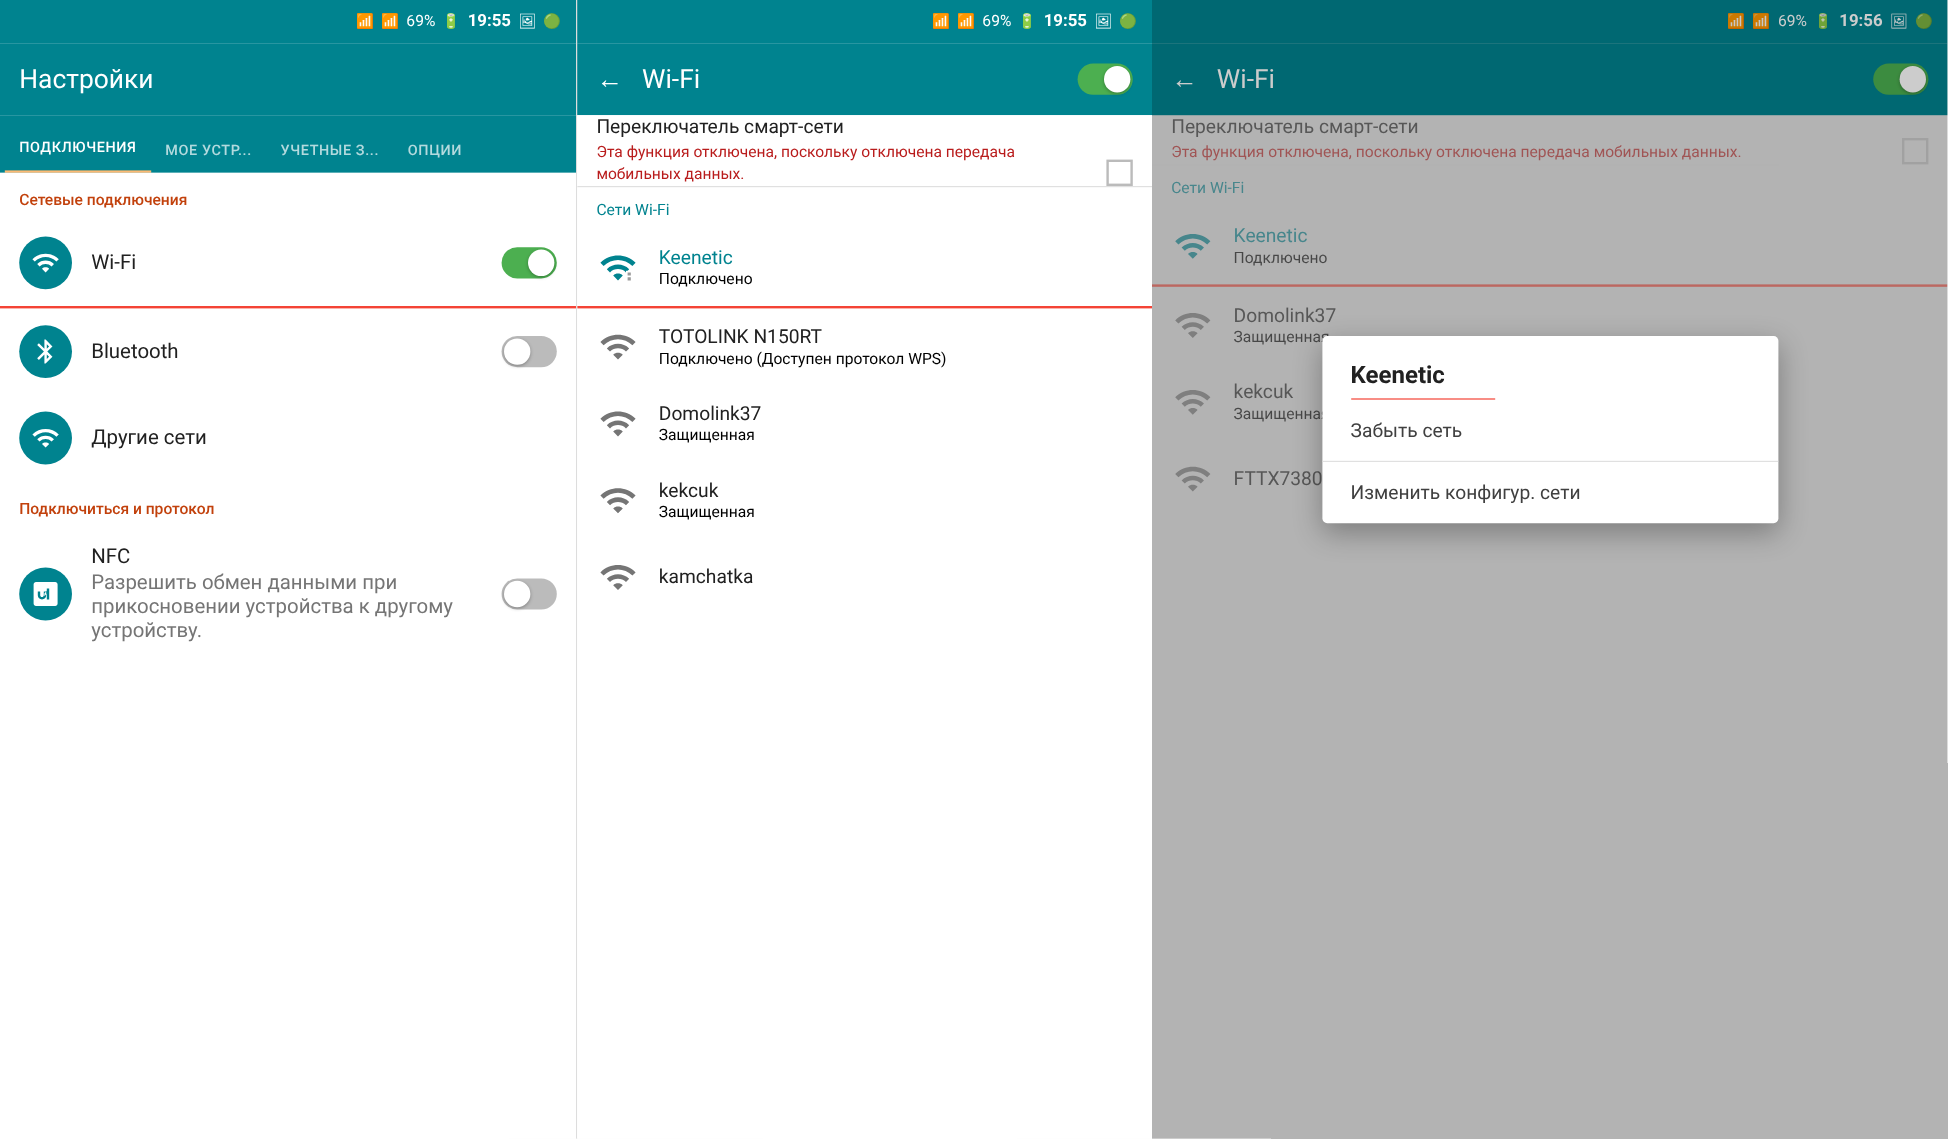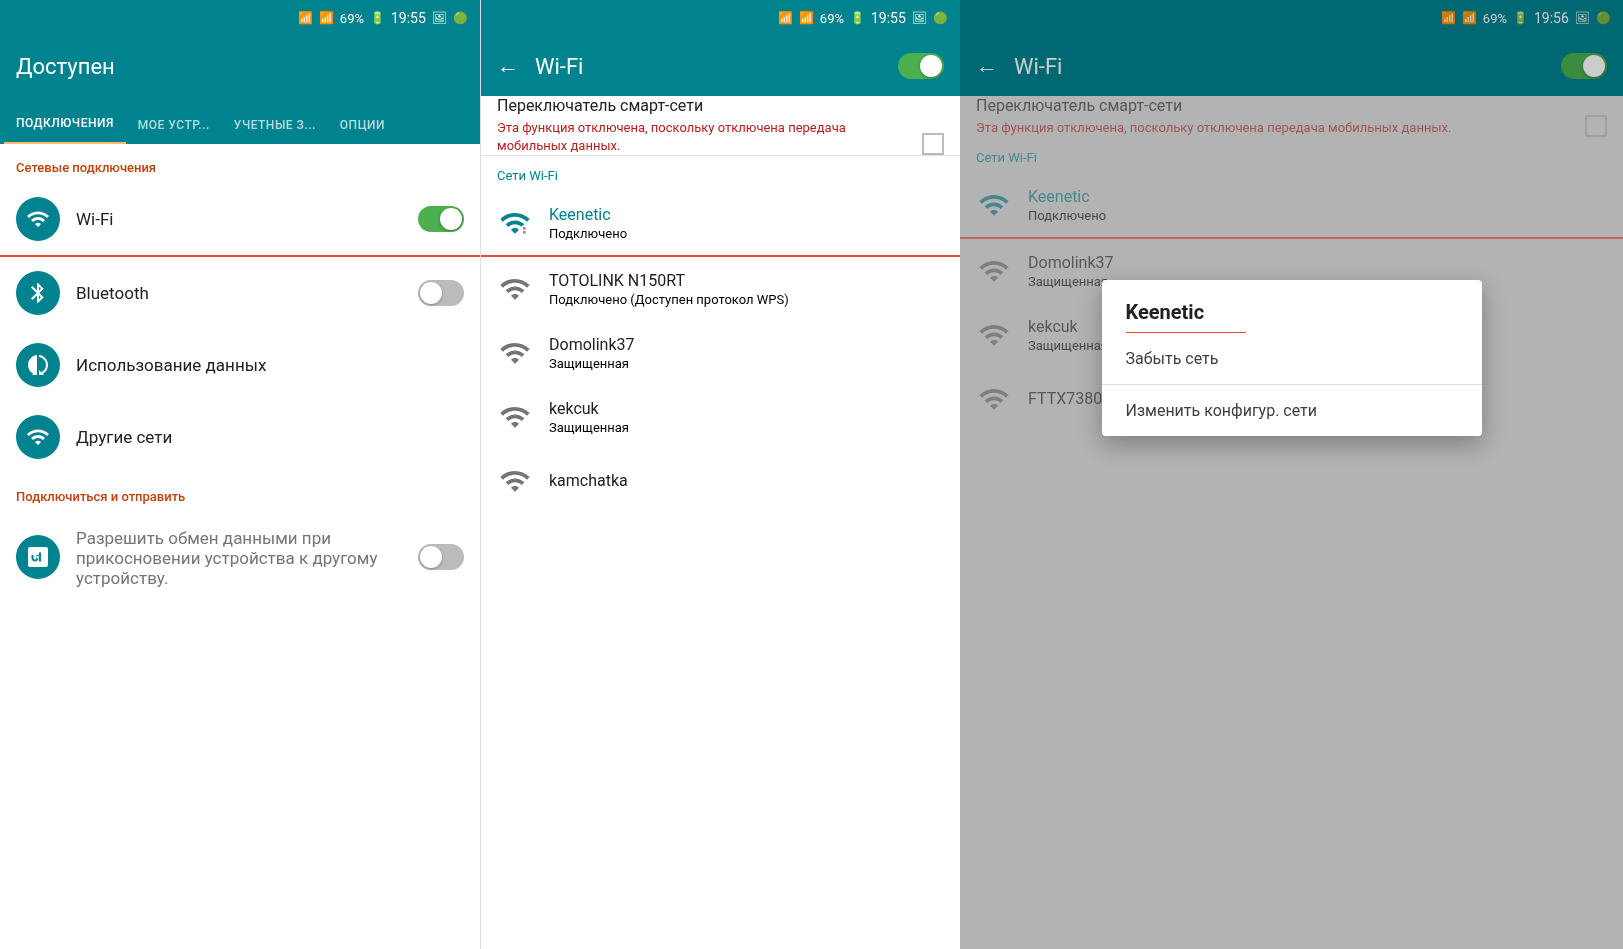--- a/index.html
+++ b/index.html
@@ -322,41 +322,41 @@
     .sb-icon {
       font-size: 12px;
       color: #fff;
     }
     .battery-text {
       font-size: 13px;
       color: #fff;
     }
     .time-text {
       font-size: 14px;
-      font-weight: 400;
+      font-weight: 700;
       color: #fff;
     }
   </style>
 </head>
 <body>
 
 <div class="panel1">
 
   <div class="status-bar">
     <span class="sb-icon">📶</span>
     <span class="sb-icon">📶</span>
     <span class="battery-text">69%</span>
     <span class="sb-icon">🔋</span>
     <span class="time-text">19:55</span>
     <span class="sb-icon">🖼</span>
     <span class="sb-icon">🟢</span>
   </div>
 
   <div class="app-bar">
-    <span class="app-bar-title">Доступен</span>
+    <span class="app-bar-title">Настройки</span>
   </div>
 
   <div class="tabs">
     <div class="tab active">
       <span>ПОДКЛЮЧЕНИЯ</span>
     </div>
     <div class="tab">
       <span>МОЕ УСТР...</span>
     </div>
     <div class="tab">
@@ -387,51 +387,42 @@
         <svg viewBox="0 0 24 24">
           <path d="M17.71 7.71L12 2h-1v7.59L6.41 5 5 6.41 10.59 12 5 17.59 6.41 19 11 14.41V22h1l5.71-5.71-4.3-4.29 4.3-4.29zM13 5.83l1.88 1.88L13 9.59V5.83zm1.88 10.46L13 18.17v-3.76l1.88 1.88z"></path>
         </svg>
       </div>
       <div class="settings-item-text">
         <div class="settings-item-title">Bluetooth</div>
       </div>
       <div class="toggle-gray"></div>
     </div>
 
+
     <div class="settings-item">
       <div class="settings-item-icon">
         <svg viewBox="0 0 24 24">
-          <path d="M13 2.05v2.02c3.95.49 7 3.85 7 7.93 0 3.21-1.81 6-4.72 7.28L13 17v5h5l-1.22-1.22C19.91 19.07 22 15.76 22 12c0-5.18-3.95-9.45-9-9.95zM11 2.05C5.95 2.55 2 6.82 2 12c0 3.76 2.09 7.07 5.22 8.78L6 22h5V2.05z"></path>
-        </svg>
-      </div>
-      <div class="settings-item-text">
-        <div class="settings-item-title">Использование данных</div>
-      </div>
-    </div>
-
-    <div class="settings-item">
-      <div class="settings-item-icon">
-        <svg viewBox="0 0 24 24">
           <path d="M1 9l2 2c5-5 13-5 18 0l2-2C16.93 2.93 7.08 2.93 1 9zm8 8l3 3 3-3c-1.65-1.66-4.34-1.66-6 0zm-4-4l2 2c2.76-2.76 7.24-2.76 10 0l2-2C15.14 9.14 8.87 9.14 5 13z"></path>
         </svg>
       </div>
       <div class="settings-item-text">
         <div class="settings-item-title">Другие сети</div>
       </div>
     </div>
 
-    <div class="section-header">Подключиться и отправить</div>
+    <div class="section-header">Подключиться и протокол</div>
 
     <div class="settings-item">
       <div class="settings-item-icon" style="background:#00838f;">
         <svg viewBox="0 0 24 24">
           <path d="M20 2H4c-1.1 0-2 .9-2 2v16c0 1.1.9 2 2 2h16c1.1 0 2-.9 2-2V4c0-1.1-.9-2-2-2zm-5 14.5h-2v-5l-2 2.28V11.5l2-2.28V7.5h2v9zm-6 0c-1.93 0-3.5-1.57-3.5-3.5v-3h2v3c0 .83.67 1.5 1.5 1.5s1.5-.67 1.5-1.5V10h2v3c0 1.93-1.57 3.5-3.5 3.5z" fill="#fff"></path>
         </svg>
       </div>
       <div class="settings-item-text">
+        <div class="settings-item-title">NFC</div>
         <div class="settings-item-subtitle">Разрешить обмен данными при прикосновении устройства к другому устройству.</div>
       </div>
       <div class="toggle-gray"></div>
     </div>
   </div>
 </div>
 
 <div class="panel2">
 
   <div class="status-bar">

